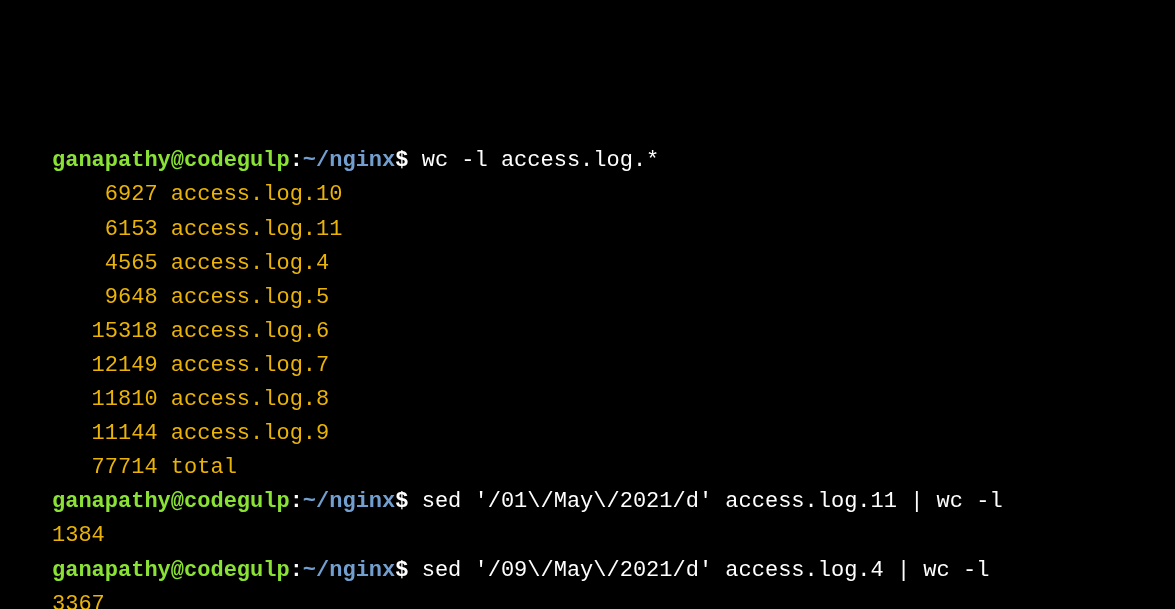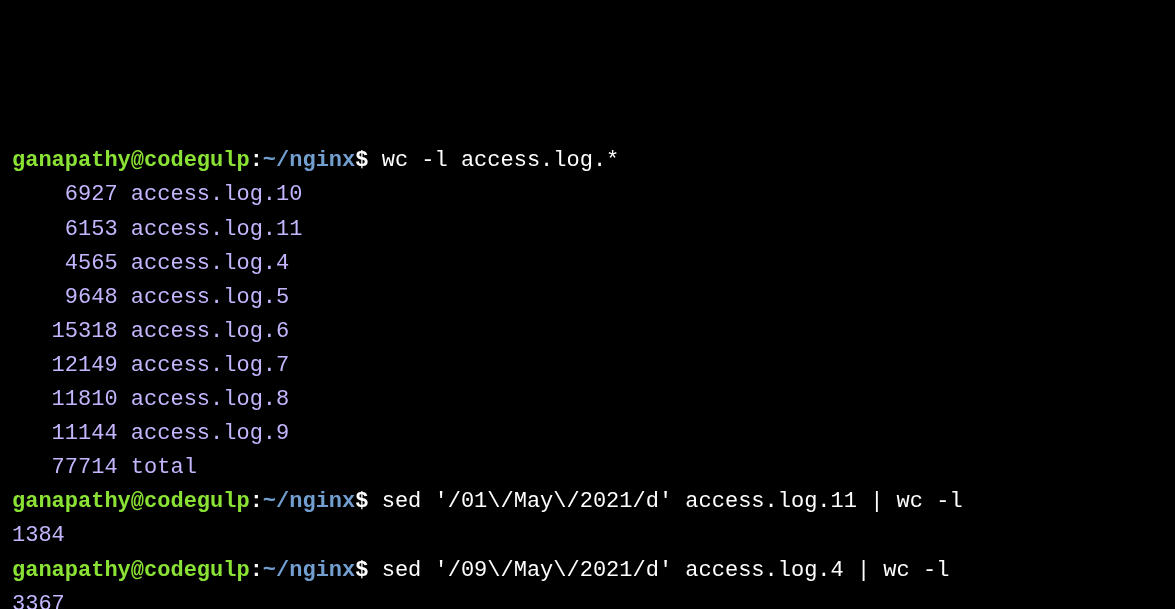--- a/index.html
+++ b/index.html
@@ -37,24 +37,25 @@
       font-weight: bold;
     }
     .dollar {
       color: #ffffff;
       font-weight: bold;
     }
     .command {
       color: #ffffff;
     }
     .output-line {
-      color: #c4b5fd;
+      color: #eab308;
     }
     .line {
       display: block;
+      margin-left: 40px;
     }
   </style>
 </head>
 <body>
 
 
 
 <div id="terminal"><span class="line"><span class="user">ganapathy</span><span class="at">@</span><span class="host">codegulp</span><span class="colon">:</span><span class="path">~/nginx</span><span class="dollar">$</span><span class="command"> wc -l access.log.*</span></span><span class="line output-line">    6927 access.log.10</span><span class="line output-line">    6153 access.log.11</span><span class="line output-line">    4565 access.log.4</span><span class="line output-line">    9648 access.log.5</span><span class="line output-line">   15318 access.log.6</span><span class="line output-line">   12149 access.log.7</span><span class="line output-line">   11810 access.log.8</span><span class="line output-line">   11144 access.log.9</span><span class="line output-line">   77714 total</span><span class="line"><span class="user">ganapathy</span><span class="at">@</span><span class="host">codegulp</span><span class="colon">:</span><span class="path">~/nginx</span><span class="dollar">$</span><span class="command"> sed '/01\/May\/2021/d' access.log.11 | wc -l</span></span><span class="line output-line">1384</span><span class="line"><span class="user">ganapathy</span><span class="at">@</span><span class="host">codegulp</span><span class="colon">:</span><span class="path">~/nginx</span><span class="dollar">$</span><span class="command"> sed '/09\/May\/2021/d' access.log.4 | wc -l</span></span><span class="line output-line">3367</span></div>
 
 

